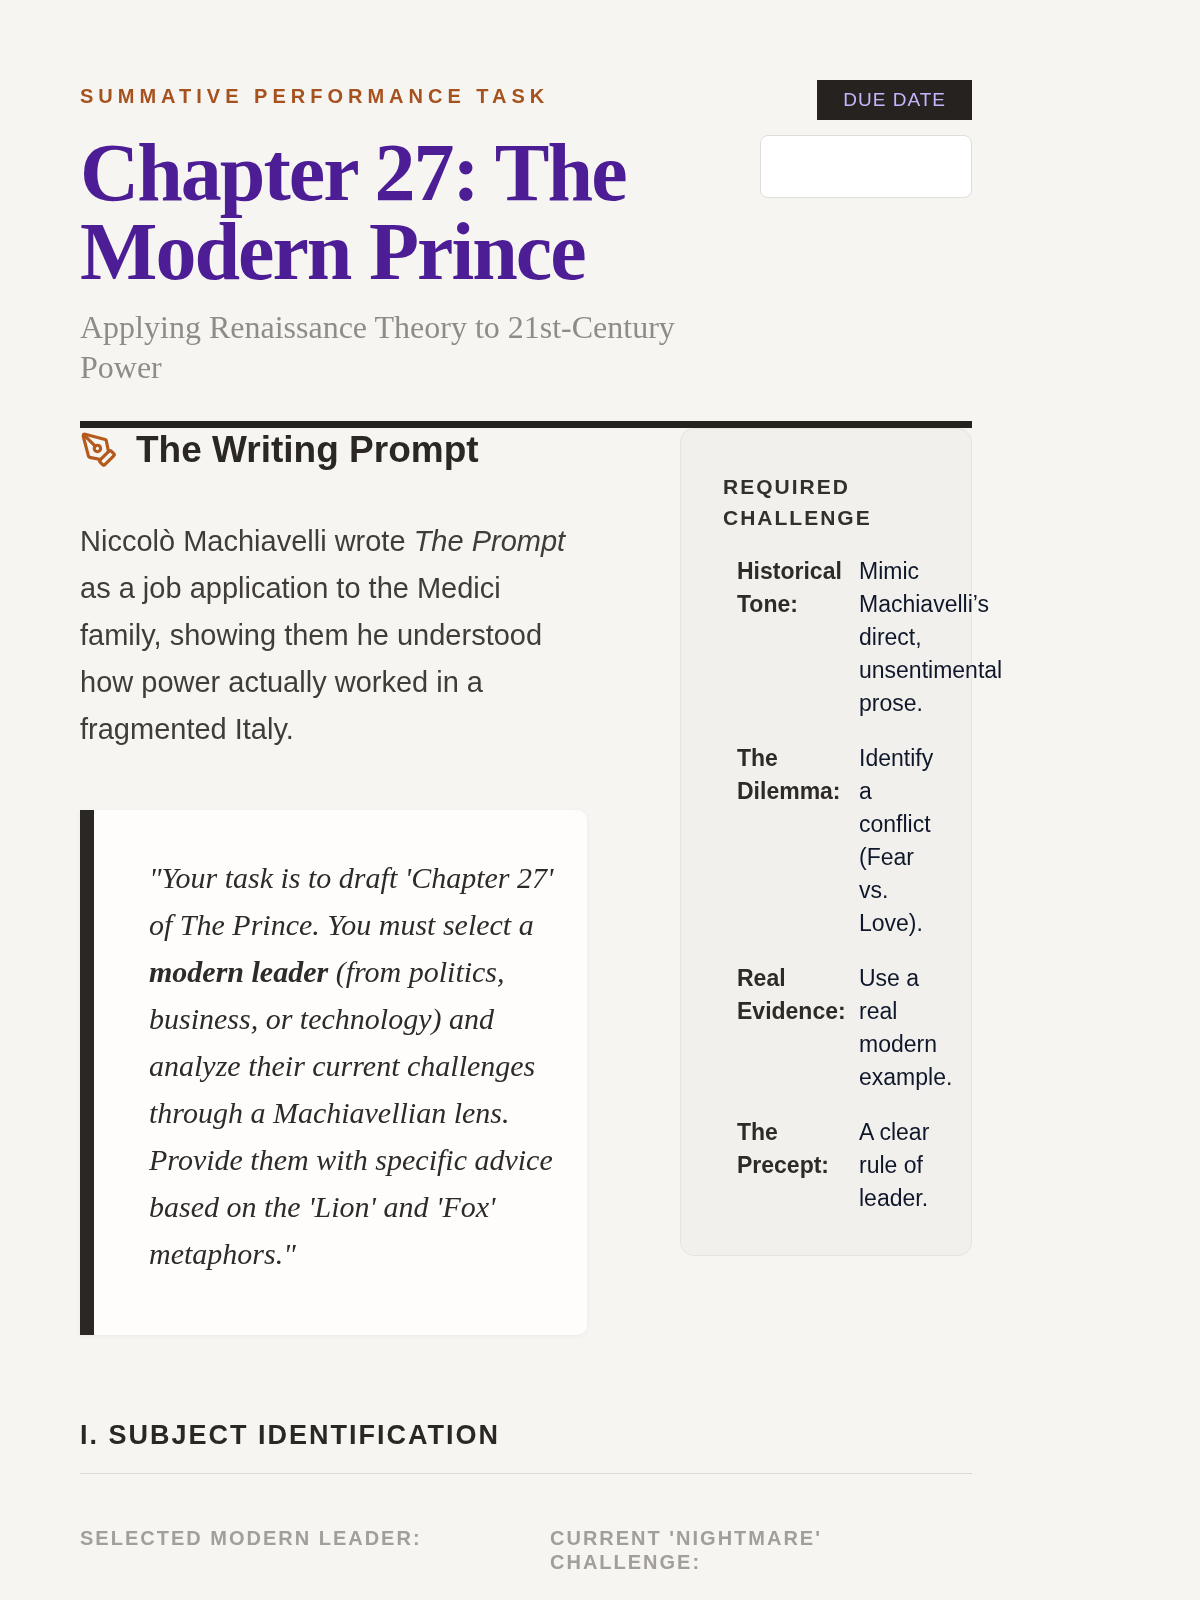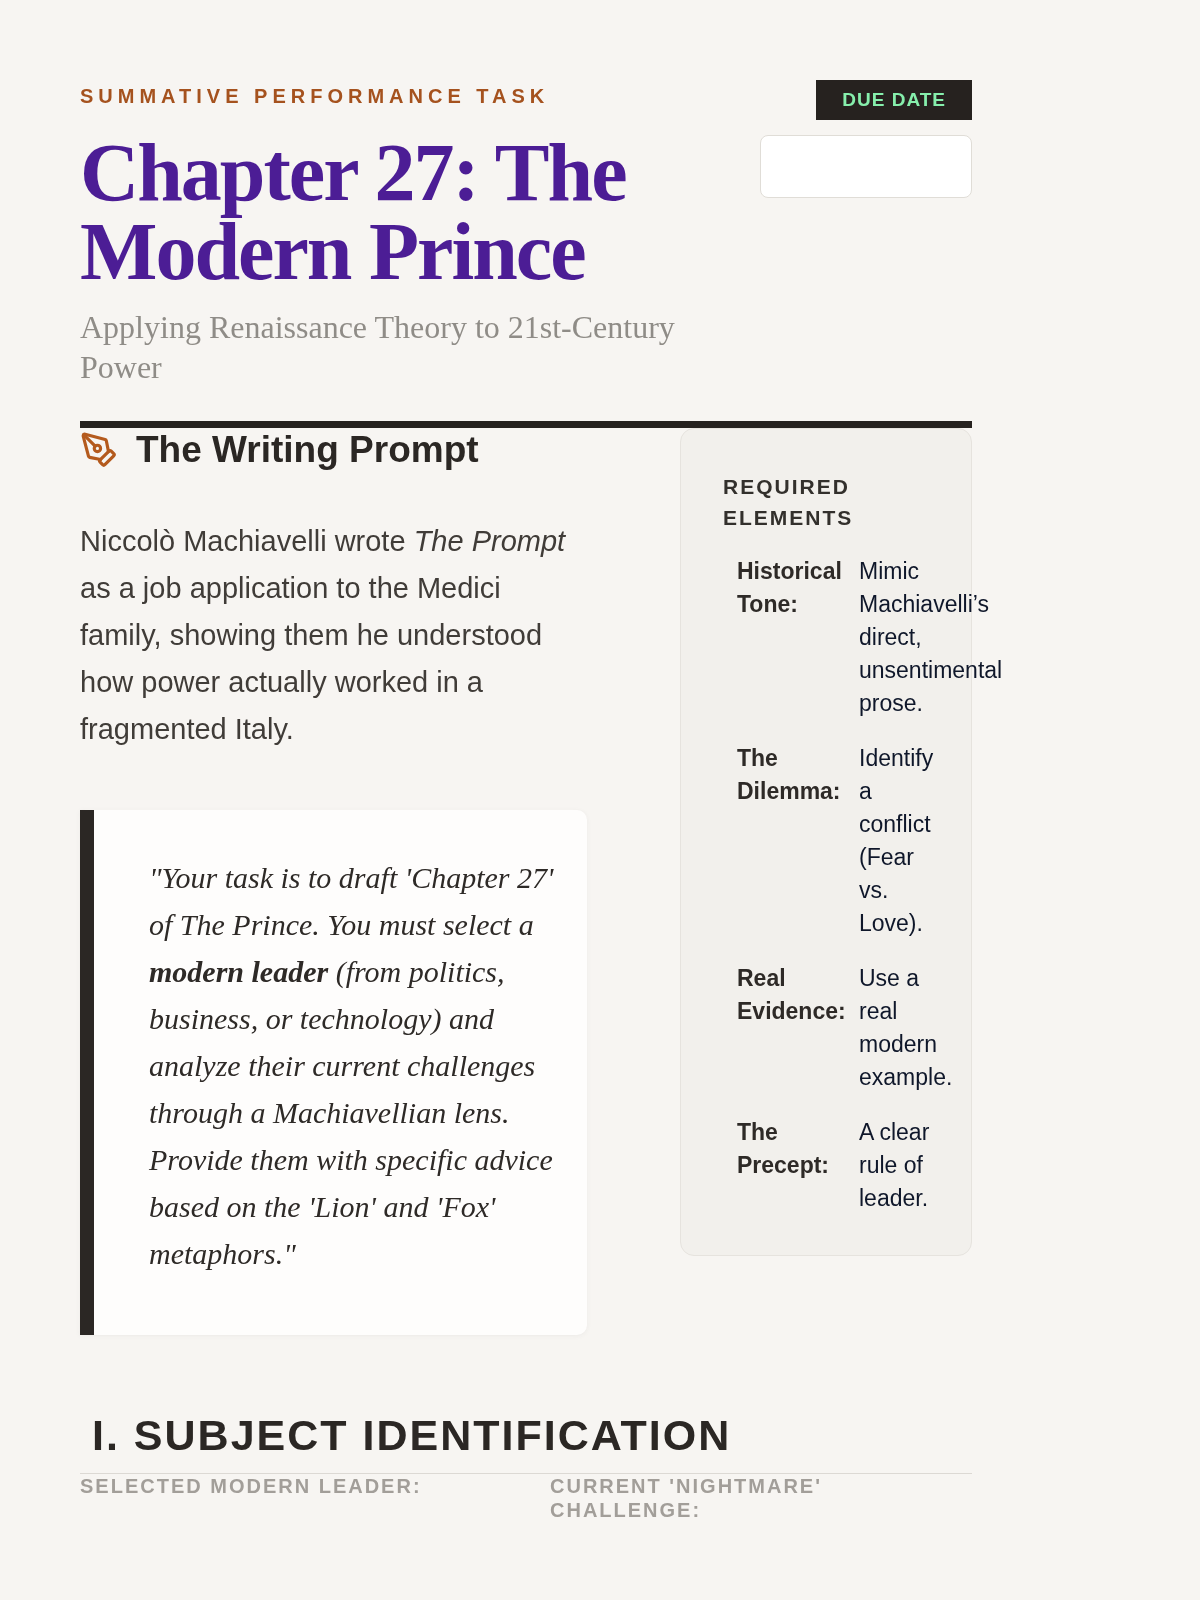--- a/index.html
+++ b/index.html
@@ -36,23 +36,23 @@
   .doc-subtitle {
     font-family: "Liberation Serif", serif;
     font-size: 32px;
     line-height: 40px;
     color: #8f8c87;
   }
   .due-block { width: 212px; display: flex; flex-direction: column; align-items: flex-end; flex: none; margin-top: -4px; }
   .due-badge {
     display: inline-block;
     background: #26221f;
-    color: #86efac;
+    color: #c4b5fd;
     font-size: 19px;
-    font-weight: 700;
+    font-weight: 400;
     letter-spacing: 1px;
     padding: 9px 26px;
   }
   .due-input {
     margin-top: 15px;
     width: 212px;
     height: 63px;
     background: #ffffff;
     border: 1px solid #e0ddd7;
     border-radius: 8px;
@@ -133,32 +133,33 @@
     row-gap: 22px;
     font-size: 23px;
     line-height: 33px;
   }
   .required-list dt { font-weight: 700; color: #2e2a27; }
   .required-list dd { margin: 0; color: #0f172a; }
 
   
   .subject-section { margin-top: 80px; }
   .subject-heading {
-    margin: 12px;
-    font-size: 43px;
+    margin: 0;
+    font-size: 27px;
     line-height: 40px;
     font-weight: 700;
     letter-spacing: 2px;
     color: #2b2724;
   }
   .rule-thin { height: 1px; background: #dcd9d4; margin-top: 18px; }
   .fields {
     display: grid;
     grid-template-columns: 1fr 1fr;
     column-gap: 48px;
+    margin-top: 52px;
   }
   .field-label {
     font-size: 20px;
     line-height: 24px;
     font-weight: 700;
     letter-spacing: 2px;
     color: #a29e99;
   }
 </style>
 </head>
@@ -197,21 +198,21 @@
 
       <p class="intro"><span>Niccolò Machiavelli wrote </span><i>The Prompt</i><span> as a job application to the Medici family, showing them he understood how power actually worked in a fragmented Italy.</span></p>
 
       <div class="quote-wrap">
         <div class="quote-bar"></div>
         <blockquote class="quote-card"><span>"Your task is to draft 'Chapter 27' of The Prince. You must select a </span><b>modern leader</b><span> (from politics, business, or technology) and analyze their current challenges through a Machiavellian lens. Provide them with specific advice based on the 'Lion' and 'Fox' metaphors."</span></blockquote>
       </div>
     </div>
 
     <aside class="required-card">
-      <h3 class="required-heading">REQUIRED ELEMENTS</h3>
+      <h3 class="required-heading">REQUIRED CHALLENGE</h3>
       <dl class="required-list">
         <dt>Historical Tone:</dt>
         <dd>Mimic Machiavelli’s direct, unsentimental prose.</dd>
         <dt>The Dilemma:</dt>
         <dd>Identify a conflict (Fear vs. Love).</dd>
         <dt>Real Evidence:</dt>
         <dd>Use a real modern example.</dd>
         <dt>The Precept:</dt>
         <dd>A clear rule of leader.</dd>
       </dl>

